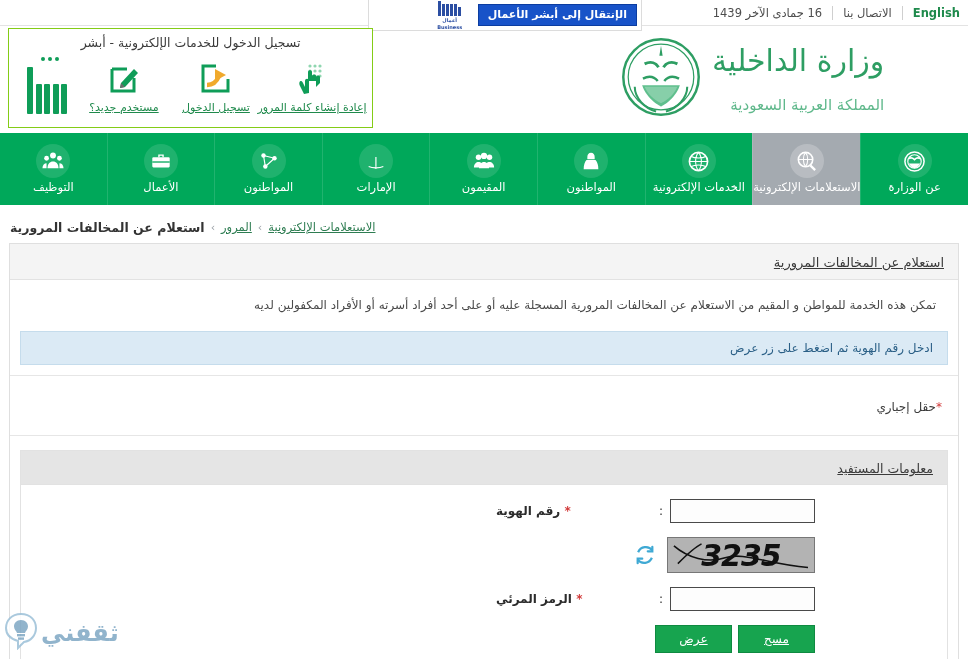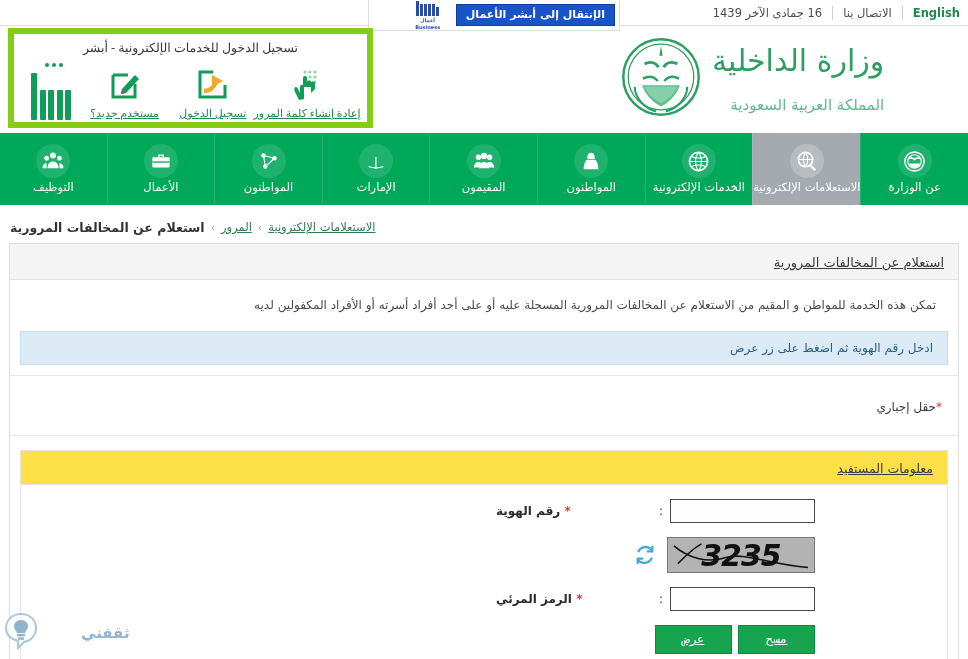--- a/index.html
+++ b/index.html
@@ -22,41 +22,40 @@
   .topbar-inner { display: flex; align-items: center; gap: 0; padding-right: 2px; }
   .tb-item {
     font-size: 11.5px; color: #4d4d4d; padding: 0 10px;
     white-space: nowrap; line-height: 26px;
   }
   .tb-item.english { color: #1f8a4c; font-weight: bold; padding-right: 6px; }
   .tb-sep { width: 1px; height: 14px; background: #cfcfcf; }
 
   
   .biz-wrap {
-    position: absolute; top: 0px; left: 368px; width: 252px; height: 31px;
+    position: absolute; top: 0px; left: 368px; width: 274px; height: 31px;
     background: #fff; border: 1px solid #dcdcdc; border-top: none;
     display: flex; align-items: center; justify-content: flex-start;
     direction: rtl; padding: 0 4px; gap: 5px;
   }
   .biz-btn {
     background: #1853c8; color: #fff; font-size: 11px; font-weight: bold;
     padding: 3px 9px; border: 1px solid #0c3da0; white-space: nowrap;
     line-height: 14px; letter-spacing: .2px;
   }
   .biz-logo { display: flex; flex-direction: column; align-items: center; gap: 1px; width: 46px;}
   .biz-bars { display: flex; align-items: flex-end; gap: 1.5px; height: 15px; }
   .biz-bars i { display: block; width: 2.5px; background: #2b4ea2; }
   .biz-ltxt { font-size: 5px; color: #2b4ea2; font-weight: bold; line-height: 6px; }
 
   
   .login-panel {
     position: absolute; top: 28px; right: auto; left: 8px; width: 365px; height: 100px;
-    border: 6px solid #84cc16; background: #fff; direction: rtl;
+    border: 1px solid #84cc16; background: #fff; direction: rtl;
     padding: 6px 10px 4px 10px;
-    font-family: Liberation Serif, serif;
   }
   .login-title {
     text-align: center; font-size: 12.5px; color: #3b3b3b; margin-bottom: 2px;
     letter-spacing: .1px;
   }
   .login-row { display: flex; flex-direction: row; align-items: flex-start; justify-content: flex-start; gap: 4px; padding-right: 2px;}
   .absher-logo { width: 62px; display:flex; align-items:flex-end; justify-content:center; height: 62px; }
   .absher-bars { display: flex; align-items: flex-end; gap: 2.5px; height: 50px; position: relative; }
   .absher-bars i { display:block; width: 6px; background: #0f9d58; border-radius: 1px;}
   .absher-dots { position:absolute; top: -7px; right: 8px; display:flex; gap:3px;}
@@ -120,21 +119,21 @@
     padding: 9px 14px; text-align: right; font-size: 12px; color: #2a5f86;
   }
   .req-note-box {
     border-top: 1px solid #e6e6e6; border-bottom: 1px solid #e6e6e6;
     margin: 0; padding: 20px 16px; text-align: right;
   }
   .req-note { font-size: 12px; color: #3a3a3a; }
   .req-star { color: #d23b3b; }
 
   .form-box { margin: 14px 10px 10px 10px; border: 1px solid #e2e2e2; }
-  .form-head { background: #fde047; border-bottom: 1px solid #e2e2e2; padding: 7px 14px; }
+  .form-head { background: #e5e5e5; border-bottom: 1px solid #e2e2e2; padding: 7px 14px; }
   .form-head .t { font-size: 12.5px; color: #3a3a3a; text-decoration: underline; }
   .form-body { padding: 14px 0 14px 0; background: #fff; }
 
   .frow {
     display: flex; flex-direction: row; align-items: center;
     justify-content: flex-start; margin-bottom: 14px;
   }
   .fspacer { width: 132px; }
   .flabel {
     width: 160px; text-align: left; font-size: 12px; color: #2c2c2c;
@@ -157,30 +156,30 @@
     font-style: italic; position: relative; z-index: 2;
   }
   .captcha-scratch { position: absolute; inset: 0; z-index: 3; }
   .refresh-btn { cursor: pointer; width: 24px; height: 24px; display:flex; align-items:center; justify-content:center;}
 
   .btn-row { display: flex; flex-direction: row; gap: 6px; }
   .gbtn {
     background: #17a44f; color: #fff; border: 1px solid #0f8a41;
     font-size: 12px; padding: 6px 0; width: 77px; text-align: center;
     text-decoration: underline; cursor: pointer;
-    font-family: Liberation Mono, monospace;
+    font-family: Liberation Sans, sans-serif;
   }
 
   
   .watermark {
     position: absolute; left: 4px; bottom: 2px; width: 110px; height: 48px;
     display: flex; flex-direction: row-reverse; align-items: center; gap: 3px;
     opacity: .85;
   }
-  .wm-txt { font-size: 15px; color: #7ea7c4; font-weight: bold; direction: rtl; margin-left: 40px; }
+  .wm-txt { font-size: 24px; color: #7ea7c4; font-weight: bold; direction: rtl; }
 </style>
 </head>
 <body>
 
 <div class="page">
 
   <div class="topbar">
     <div class="topbar-inner">
       <span class="tb-item english">English</span>
       <span class="tb-sep"></span>

